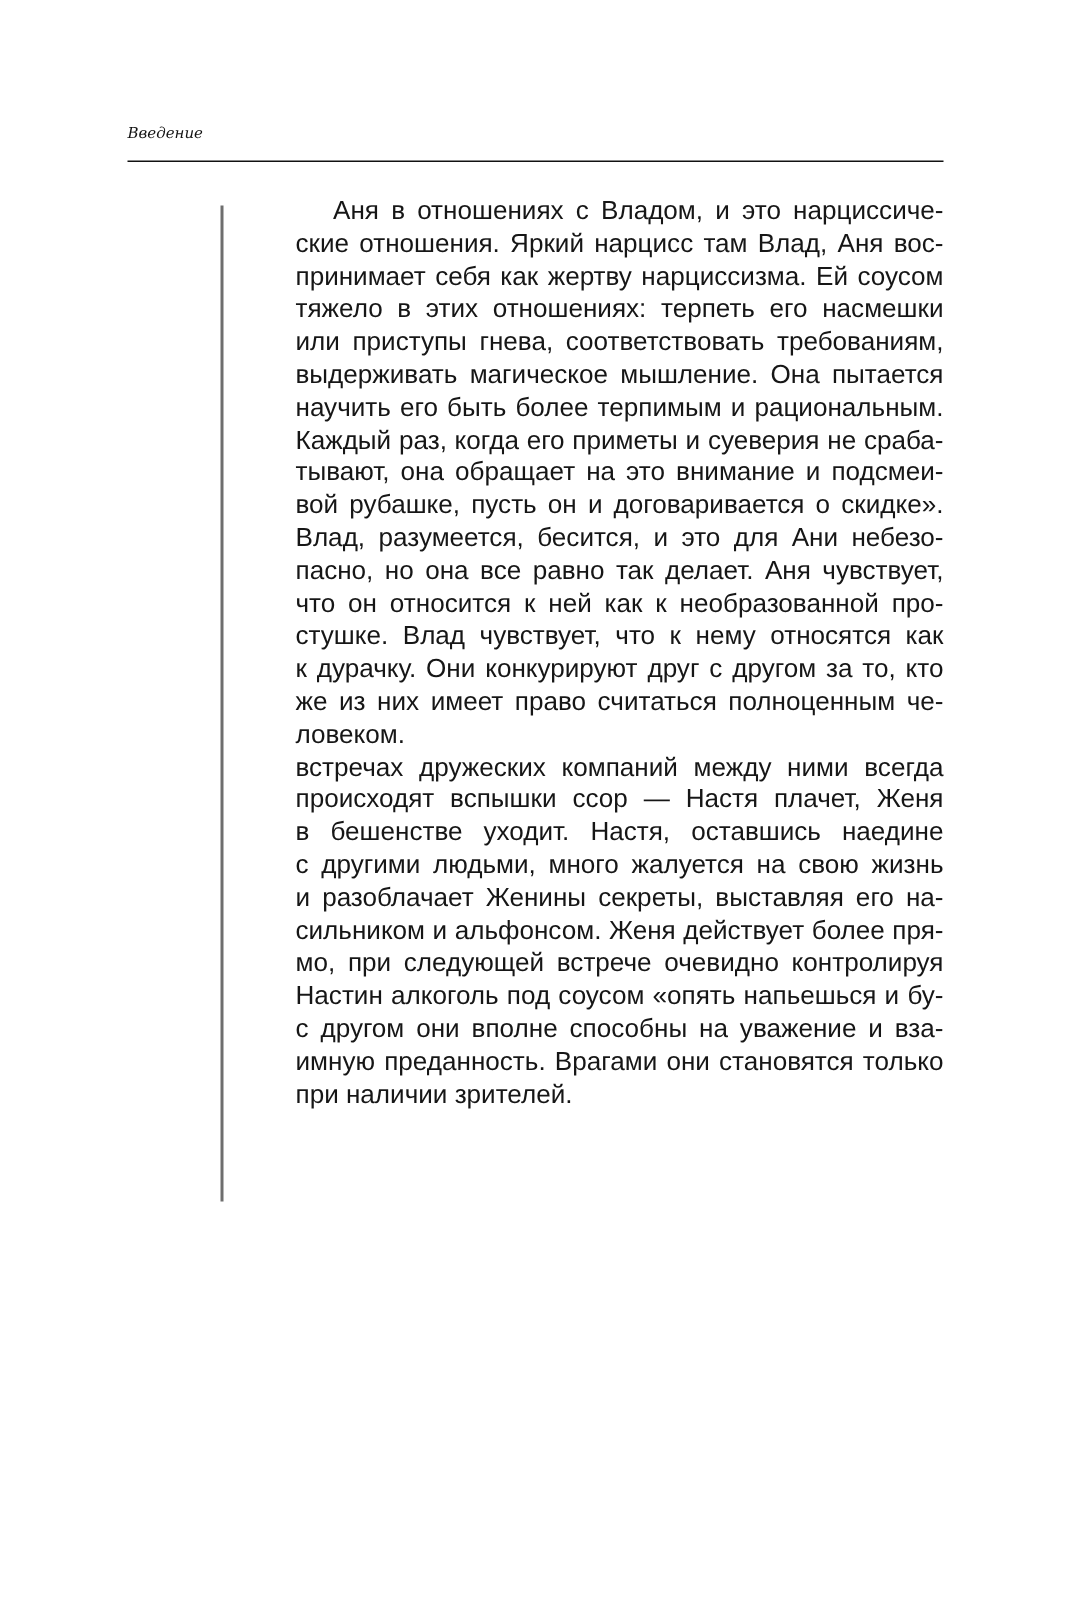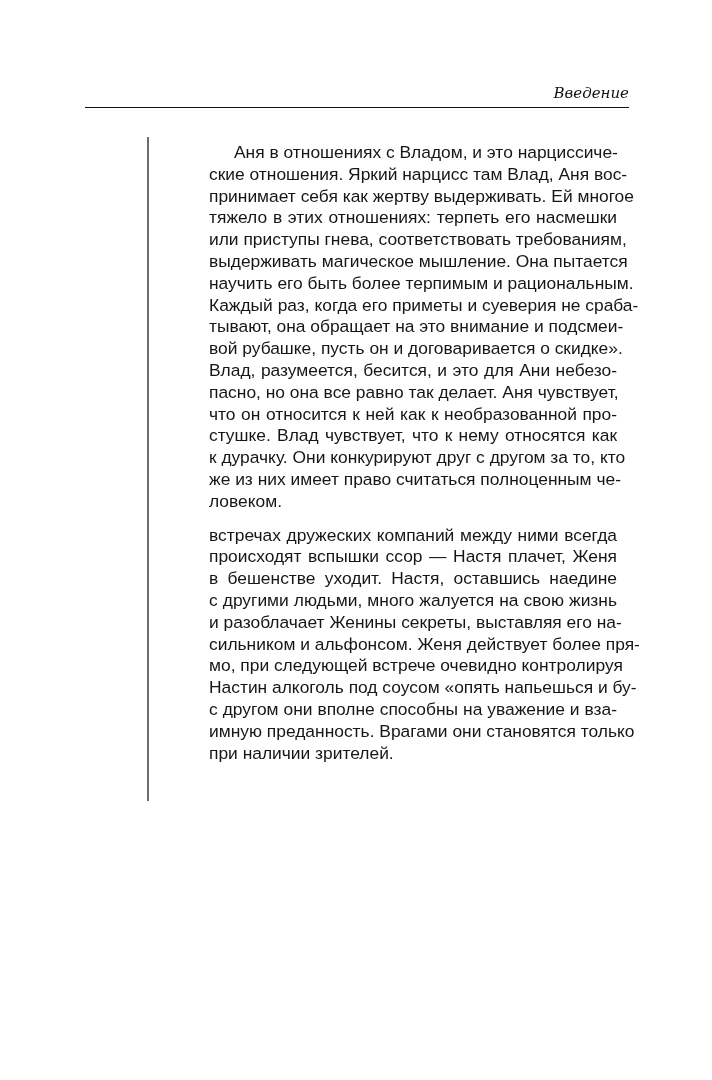--- a/index.html
+++ b/index.html
@@ -1,53 +1,53 @@
 <!DOCTYPE html>
 <html><head>
 <meta charset="utf-8">
 <style>
   html, body { margin: 0; padding: 0; background: #ffffff; }
   body { width: 712px; height: 1080px; position: relative; overflow: hidden; }
   .running-head {
     position: absolute; left: 85px; width: 544px; top: 84px;
-    text-align: right;
+    text-align: left;
     font-family: "DejaVu Serif", serif; font-style: italic;
-    font-size: 15px; color: #111;
+    font-size: 10px; color: #111;
   }
   .head-rule {
     position: absolute; left: 85px; width: 544px; top: 107px;
     height: 0; border-top: 1.5px solid #111;
   }
   .side-bar {
     position: absolute; left: 147px; top: 137px; width: 2px; height: 664px;
     background: #6e6e6e;
   }
   .body-text {
     position: absolute; left: 197px; top: 130px; width: 432px;
     font-family: "Liberation Sans", sans-serif; font-size: 17.4px;
     line-height: 21.8px; color: #161616;
     text-align: justify;
   }
   .line { display: block; text-align: justify; text-align-last: justify; white-space: nowrap; height: 21.8px; }
   .line.last { text-align-last: left; }
   .line.indent { padding-left: 25px; }
-  .para { margin: 12px; }
+  .para { margin: 0; }
 </style>
 </head>
 <body>
 
 <div class="running-head">Введение</div>
 <div class="head-rule"></div>
 <div class="side-bar"></div>
 
 <div class="body-text">
   <div class="para">
     <span class="line indent">Аня в отношениях с Владом, и это нарциссиче-</span>
     <span class="line">ские отношения. Яркий нарцисс там Влад, Аня вос-</span>
-    <span class="line">принимает себя как жертву выдерживать. Ей многое</span>
+    <span class="line">принимает себя как жертву нарциссизма. Ей соусом</span>
     <span class="line">тяжело в этих отношениях: терпеть его насмешки</span>
     <span class="line">или приступы гнева, соответствовать требованиям,</span>
     <span class="line">выдерживать магическое мышление. Она пытается</span>
     <span class="line">научить его быть более терпимым и рациональным.</span>
     <span class="line">Каждый раз, когда его приметы и суеверия не сраба-</span>
     <span class="line">тывают, она обращает на это внимание и подсмеи-</span>
     <span class="line">вой рубашке, пусть он и договаривается о скидке».</span>
     <span class="line">Влад, разумеется, бесится, и это для Ани небезо-</span>
     <span class="line">пасно, но она все равно так делает. Аня чувствует,</span>
     <span class="line">что он относится к ней как к необразованной про-</span>

